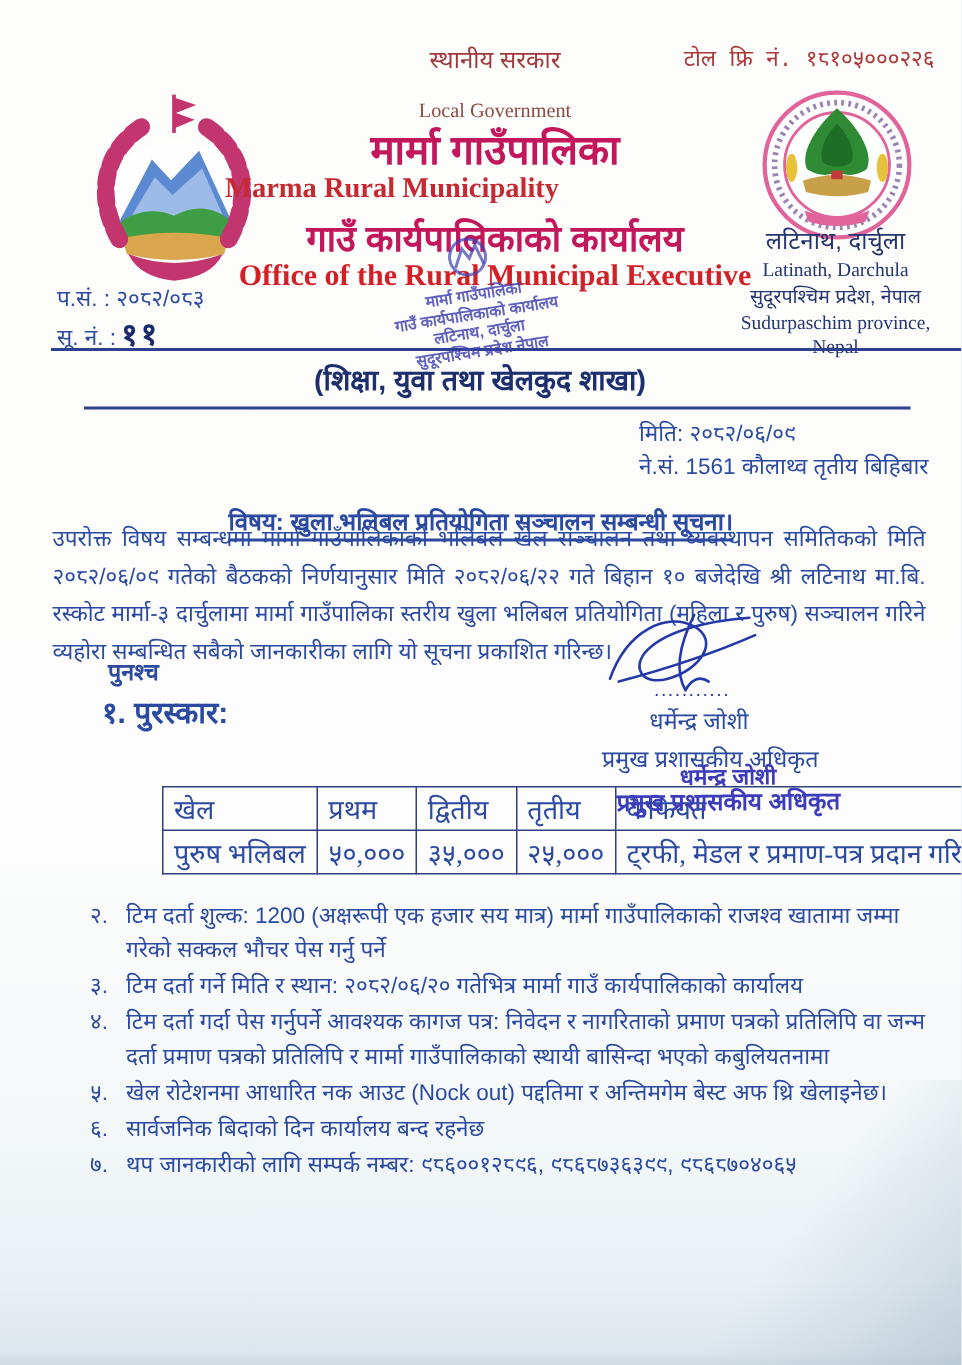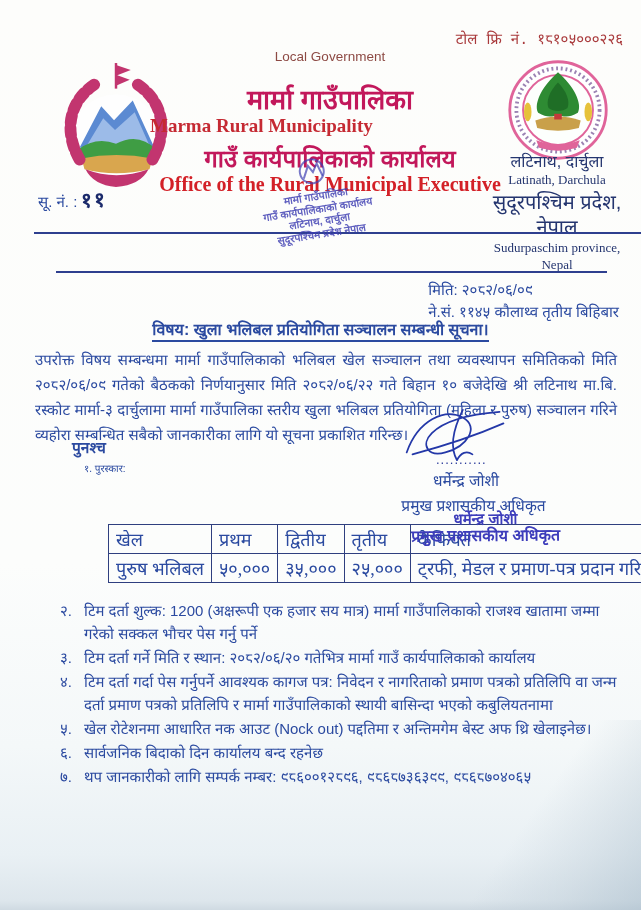--- a/index.html
+++ b/index.html
@@ -13,47 +13,47 @@
     background:linear-gradient(180deg,#fdfdfb 0%,#fcfdfc 62%,#f4f8f9 82%,#e9f0f4 94%,#dde6ec 99%,#cfdae2 100%);
   }
   .page::after{
     content:"";position:absolute;right:0;bottom:0;width:260px;height:190px;
     background:linear-gradient(125deg, rgba(0,0,0,0) 55%, rgba(190,205,216,0.40) 78%, rgba(168,188,203,0.55) 100%);
     pointer-events:none;
   }
   .abs{position:absolute;}
   
   .local-np{top:28px;left:235px;width:190px;text-align:center;font-size:16px;color:#a03a3e;}
-  .local-en{top:49px;left:235px;width:190px;text-align:center;font-size:13.5px;color:#8d4a44;font-family:Liberation Sans, sans-serif;}
+  .local-en{top:66px;left:235px;width:190px;text-align:center;font-size:13.5px;color:#8d4a44;font-family:Liberation Serif, serif;}
   .toll-free{top:28px;right:18px;font-size:15px;color:#a93a3c;font-family:Liberation Mono, monospace;}
   .muni-np{top:80px;left:150px;width:360px;text-align:center;font-size:27px;font-weight:bold;color:#c2185b;}
   .muni-en{top:115px;left:150px;width:360px;font-size:19px;font-weight:bold;color:#c52a33;font-family:"Liberation Serif",serif;}
   .office-np{top:141px;left:150px;width:360px;text-align:center;font-size:24px;font-weight:bold;color:#c2185b;}
   .office-en{top:173px;left:140px;width:380px;text-align:center;font-size:20px;font-weight:bold;color:#d32027;font-family:"Liberation Serif",serif;}
   .emblem{left:52px;top:56px;width:128px;height:146px;}
   .logo{left:506px;top:58px;width:104px;height:104px;}
   .addr{left:478px;top:152px;width:158px;text-align:center;color:#24356f;line-height:1.25;}
   .addr .np1{font-size:16px;}
   .addr .en1{font-size:13px;font-family:"Liberation Serif",serif;}
-  .addr .np2{font-size:20px;margin-top:2px;}
+  .addr .np2{font-size:13px;margin-top:2px;}
   .addr .en2{font-size:13px;font-family:"Liberation Serif",serif;}
   .refs{left:38px;top:188px;color:#2b4aa0;font-size:15px;line-height:24px;}
   .refs .hand{font-size:21px;font-weight:bold;color:#1b2a6b;display:inline-block;transform:rotate(-2deg);letter-spacing:2px;}
   .ink-stamp{left:232px;top:156px;width:168px;text-align:center;transform:rotate(-9deg);color:rgba(62,62,178,0.82);z-index:4;}
   .ink-stamp .l{font-size:10.5px;line-height:12.5px;font-weight:bold;}
   .rule1{top:232px;left:34px;right:0;height:2px;background:#2e3f8f;}
   .branch{top:240px;left:20px;width:600px;text-align:center;font-size:19px;font-weight:bold;color:#1d2f6e;}
   .rule2{top:271px;left:56px;right:34px;height:2px;background:#2e3f8f;}
   
   .date-block{top:279px;right:22px;text-align:left;color:#2b4aa0;font-size:15px;line-height:22px;}
-  .subject-wrap{top:318px;left:0;width:100%;text-align:center;}
+  .subject-wrap{top:336px;left:0;width:100%;text-align:center;}
   .subject-wrap span{font-size:16px;font-weight:bold;color:#2b4aa0;border-bottom:2px solid #2b4aa0;padding-bottom:2px;}
   .body-par{top:347px;left:35px;right:24px;font-size:15px;line-height:25px;text-align:justify;color:#2b4aa0;}
   .postscript{top:436px;left:72px;font-size:15.5px;font-weight:bold;color:#2b4aa0;}
-  .prize-item{top:461px;left:84px;font-size:10px;color:#2b4aa0;}
+  .prize-item{top:461px;left:68px;font-size:20px;color:#2b4aa0;font-weight:bold;}
   
   .sig-scribble{left:398px;top:406px;width:118px;height:60px;z-index:3;}
   .sig-dots{left:436px;top:452px;font-size:13px;letter-spacing:1px;color:#2a3a9a;z-index:3;}
   .sig-name{top:469px;left:376px;width:180px;text-align:center;font-size:15.5px;color:#2b4aa0;}
   .sig-title{top:494px;left:366px;width:215px;text-align:center;font-size:15.5px;color:#2b4aa0;}
   .sig-stamp{top:510px;left:378px;width:215px;text-align:center;color:#3d3dbb;z-index:6;transform:rotate(-0.5deg);}
   .sig-stamp .n{font-size:15px;font-weight:bold;line-height:17px;}
   .sig-stamp .t{font-size:16px;font-weight:bold;line-height:18px;}
   
   table.prize{position:absolute;left:108px;top:524px;border-collapse:collapse;z-index:2;
@@ -64,20 +64,21 @@
   .list{top:599px;left:60px;right:16px;color:#2b4aa0;}
   .list .item{display:flex;font-size:15px;line-height:23px;margin-bottom:1px;}
   .list .num{width:24px;flex:0 0 24px;}
   .list .txt{flex:1;}
 </style>
 </head>
 <body>
 
 <div class="page">
 
+  <div class="abs local-np">स्थानीय सरकार</div>
   <div class="abs local-en">Local Government</div>
   <div class="abs toll-free">टोल फ्रि नं. १८१०५०००२२६</div>
 
   <svg class="abs emblem" viewBox="0 0 130 146">
     <ellipse cx="65" cy="80" rx="45" ry="42" fill="#fefefe"></ellipse>
     <polygon points="28,92 50,50 63,64 82,44 104,92" fill="#5b8ad2"></polygon>
     <polygon points="34,92 52,62 64,74 84,56 100,92" fill="#9cbbe8"></polygon>
     <path d="M26 94 Q45 80 65 88 Q88 76 106 94 L106 101 Q65 112 26 101 Z" fill="#3f9d44"></path>
     <path d="M30 103 Q65 96 102 103 L99 114 Q65 122 33 114 Z" fill="#d9a64e"></path>
     <path d="M34 114 Q65 126 98 114 Q90 130 65 132 Q42 130 34 114 Z" fill="#c2356f"></path>
@@ -108,43 +109,45 @@
   </svg>
 
   <div class="abs addr">
     <div class="np1">लटिनाथ, दार्चुला</div>
     <div class="en1">Latinath, Darchula</div>
     <div class="np2">सुदूरपश्चिम प्रदेश, नेपाल</div>
     <div class="en2">Sudurpaschim province, Nepal</div>
   </div>
 
   <div class="abs refs">
+    <div>प.सं. : २०८२/०८३</div>
     <div>
       <span>सू. नं. :</span>
       <span class="hand">११</span>
     </div>
   </div>
 
   <div class="abs ink-stamp">
     <svg width="36" height="30" viewBox="0 0 36 30">
       <circle cx="18" cy="15" r="12" fill="none" stroke="rgba(62,62,178,0.7)" stroke-width="2"></circle>
       <path d="M9 21 L15 9 L19 16 L24 8 L28 21" fill="none" stroke="rgba(62,62,178,0.7)" stroke-width="2"></path>
     </svg>
     <div class="l">मार्मा गाउँपालिका</div>
     <div class="l">गाउँ कार्यपालिकाको कार्यालय</div>
     <div class="l">लटिनाथ, दार्चुला</div>
     <div class="l">सुदूरपश्चिम प्रदेश नेपाल</div>
   </div>
 
   <div class="abs rule1"></div>
+  <div class="abs branch">(शिक्षा, युवा तथा खेलकुद शाखा)</div>
   <div class="abs rule2"></div>
 
   <div class="abs date-block">
     <div>मिति: २०८२/०६/०९</div>
-    <div>ने.सं. ११४५ कौलाथ्व तृतीय बिहिबार</div>
+    <div>ने.सं. 1561 कौलाथ्व तृतीय बिहिबार</div>
   </div>
 
   <div class="abs subject-wrap">
     <span>विषय: खुला भलिबल प्रतियोगिता सञ्चालन सम्बन्धी सूचना।</span>
   </div>
 
   <div class="abs body-par">उपरोक्त विषय सम्बन्धमा मार्मा गाउँपालिकाको भलिबल खेल सञ्चालन तथा व्यवस्थापन समितिकको मिति २०८२/०६/०९ गतेको बैठकको निर्णयानुसार मिति २०८२/०६/२२ गते बिहान १० बजेदेखि श्री लटिनाथ मा.बि. रस्कोट मार्मा-३ दार्चुलामा मार्मा गाउँपालिका स्तरीय खुला भलिबल प्रतियोगिता (महिला र पुरुष) सञ्चालन गरिने व्यहोरा सम्बन्धित सबैको जानकारीका लागि यो सूचना प्रकाशित गरिन्छ।</div>
 
   <div class="abs postscript">पुनश्च</div>
   <div class="abs prize-item">

